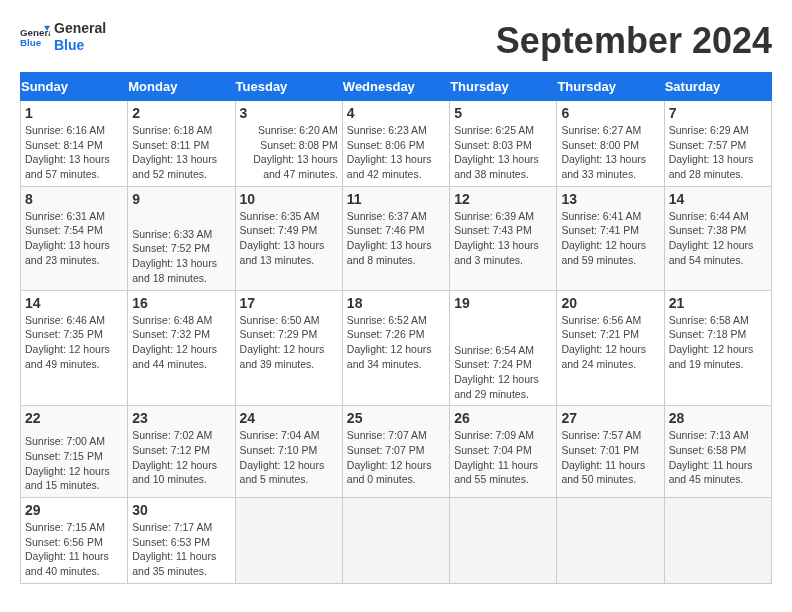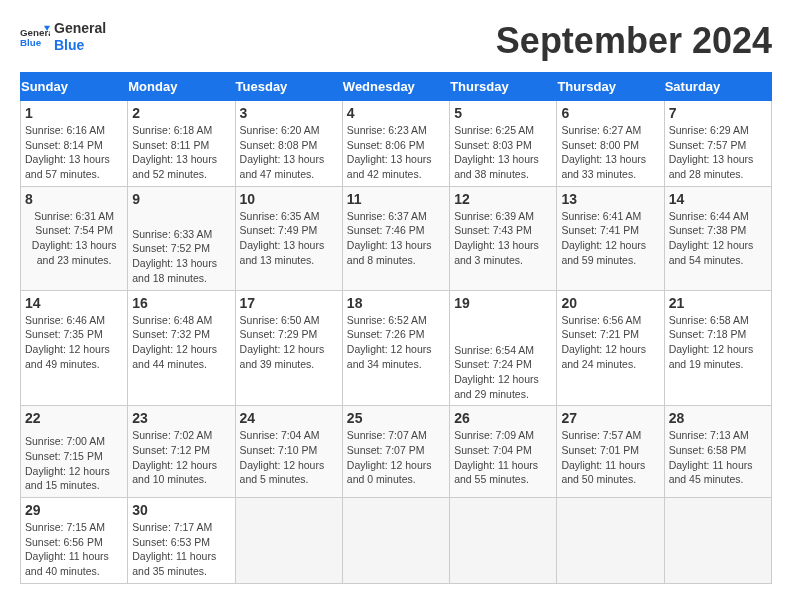--- a/index.html
+++ b/index.html
@@ -122,21 +122,21 @@
         </td>
         <td>
           <span class="day-number">2</span>
           <div class="day-info" style="white-space: pre-line;">Sunrise: 6:18 AM
 Sunset: 8:11 PM
 Daylight: 13 hours
 and 52 minutes.</div>
         </td>
         <td>
           <span class="day-number">3</span>
-          <div class="day-info" style="white-space: pre-line;">Sunrise: 6:20 AM
+          <div class="day-info" style="white-space: pre-line; text-align: right;">Sunrise: 6:20 AM
 Sunset: 8:08 PM
 Daylight: 13 hours
 and 47 minutes.</div>
         </td>
         <td>
           <span class="day-number">4</span>
           <div class="day-info" style="white-space: pre-line;">Sunrise: 6:23 AM
 Sunset: 8:06 PM
 Daylight: 13 hours
 and 42 minutes.</div>
@@ -159,21 +159,21 @@
           <span class="day-number">7</span>
           <div class="day-info" style="white-space: pre-line;">Sunrise: 6:29 AM
 Sunset: 7:57 PM
 Daylight: 13 hours
 and 28 minutes.</div>
         </td>
       </tr>
       <tr>
         <td>
           <span class="day-number">8</span>
-          <div class="day-info" style="white-space: pre-line; text-align: center;">Sunrise: 6:31 AM
+          <div class="day-info" style="white-space: pre-line;">Sunrise: 6:31 AM
 Sunset: 7:54 PM
 Daylight: 13 hours
 and 23 minutes.</div>
         </td>
         <td>
           <span class="day-number">9</span>
           <div class="day-info" style="white-space: pre-line; margin-top: 20px;">Sunrise: 6:33 AM
 Sunset: 7:52 PM
 Daylight: 13 hours
 and 18 minutes.</div>

